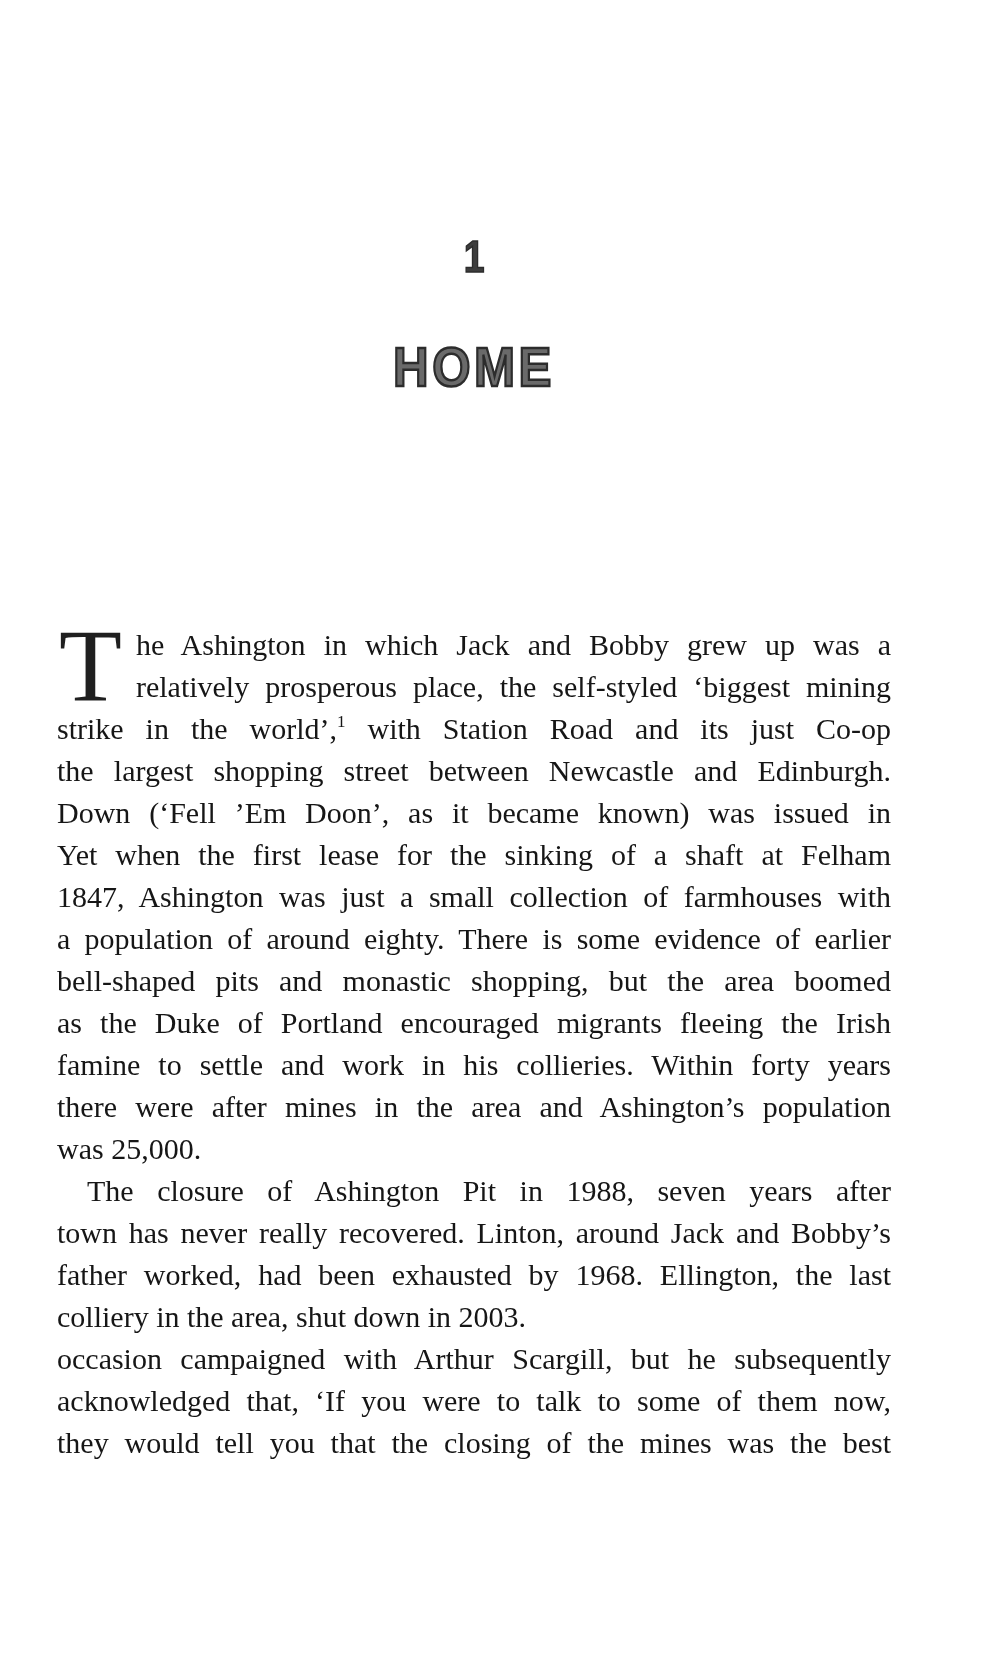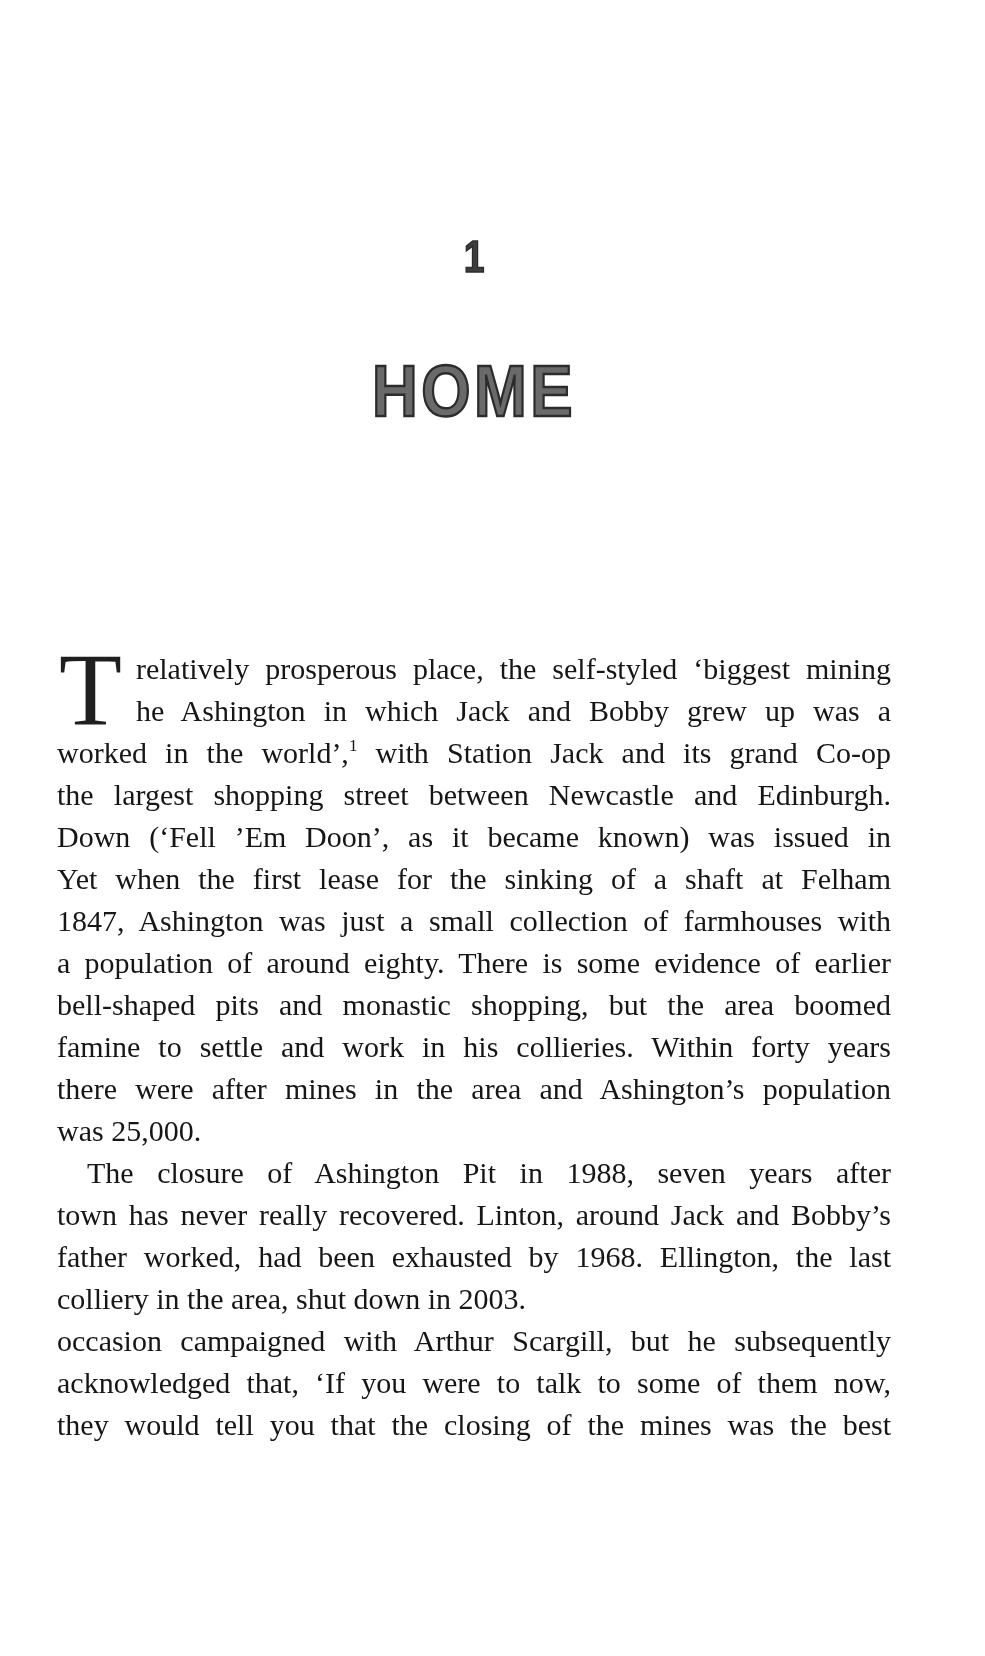--- a/index.html
+++ b/index.html
@@ -24,26 +24,26 @@
     line-height: 44px;
   }
   .chapter-number .squeeze {
     display: inline-block;
     transform: scaleX(0.85);
     transform-origin: center;
     color: #3d3d3d;
     -webkit-text-stroke: 1.5px #2c2c2c;
   }
   .chapter-title {
-    margin-top: 74px;
+    margin-top: 50px;
     width: 834px;
     text-align: center;
     font-family: "Liberation Sans", "DejaVu Sans", sans-serif;
     font-weight: bold;
-    font-size: 72px;
+    font-size: 56px;
     line-height: 76px;
   }
   .chapter-title .squeeze {
     display: inline-block;
     transform: scaleX(0.88);
     transform-origin: center;
     letter-spacing: 4px;
     color: #6a6a6a;
     -webkit-text-stroke: 2.5px #2c2c2c;
   }
@@ -84,29 +84,30 @@
   </div>
 
   <div class="chapter-title">
     <span class="squeeze">HOME</span>
   </div>
 
   <div class="body-text">
 
     <div class="para">
       <span class="dropcap">T</span>
+      <div class="bline">he Ashington in which Jack and Bobby grew up was a</div>
       <div class="bline">relatively prosperous place, the self-styled ‘biggest mining</div>
-      <div class="bline">he Ashington in which Jack and Bobby grew up was a</div>
-      <div class="bline"><span>worked in the world’,</span><sup class="fnote">1</sup><span> with Station Jack and its grand Co-op</span></div>
+      <div class="bline"><span>strike in the world’,</span><sup class="fnote">1</sup><span> with Station Road and its just Co-op</span></div>
       <div class="bline">the largest shopping street between Newcastle and Edinburgh.</div>
       <div class="bline">Down (‘Fell ’Em Doon’, as it became known) was issued in</div>
       <div class="bline">Yet when the first lease for the sinking of a shaft at Felham</div>
       <div class="bline">1847, Ashington was just a small collection of farmhouses with</div>
       <div class="bline">a population of around eighty. There is some evidence of earlier</div>
       <div class="bline">bell-shaped pits and monastic shopping, but the area boomed</div>
+      <div class="bline">as the Duke of Portland encouraged migrants fleeing the Irish</div>
       <div class="bline">famine to settle and work in his collieries. Within forty years</div>
       <div class="bline">there were after mines in the area and Ashington’s population</div>
       <div class="bline last">was 25,000.</div>
     </div>
 
     <div class="para">
       <div class="bline indent">The closure of Ashington Pit in 1988, seven years after</div>
       <div class="bline">town has never really recovered. Linton, around Jack and Bobby’s</div>
       <div class="bline">father worked, had been exhausted by 1968. Ellington, the last</div>
       <div class="bline last">colliery in the area, shut down in 2003.</div>

